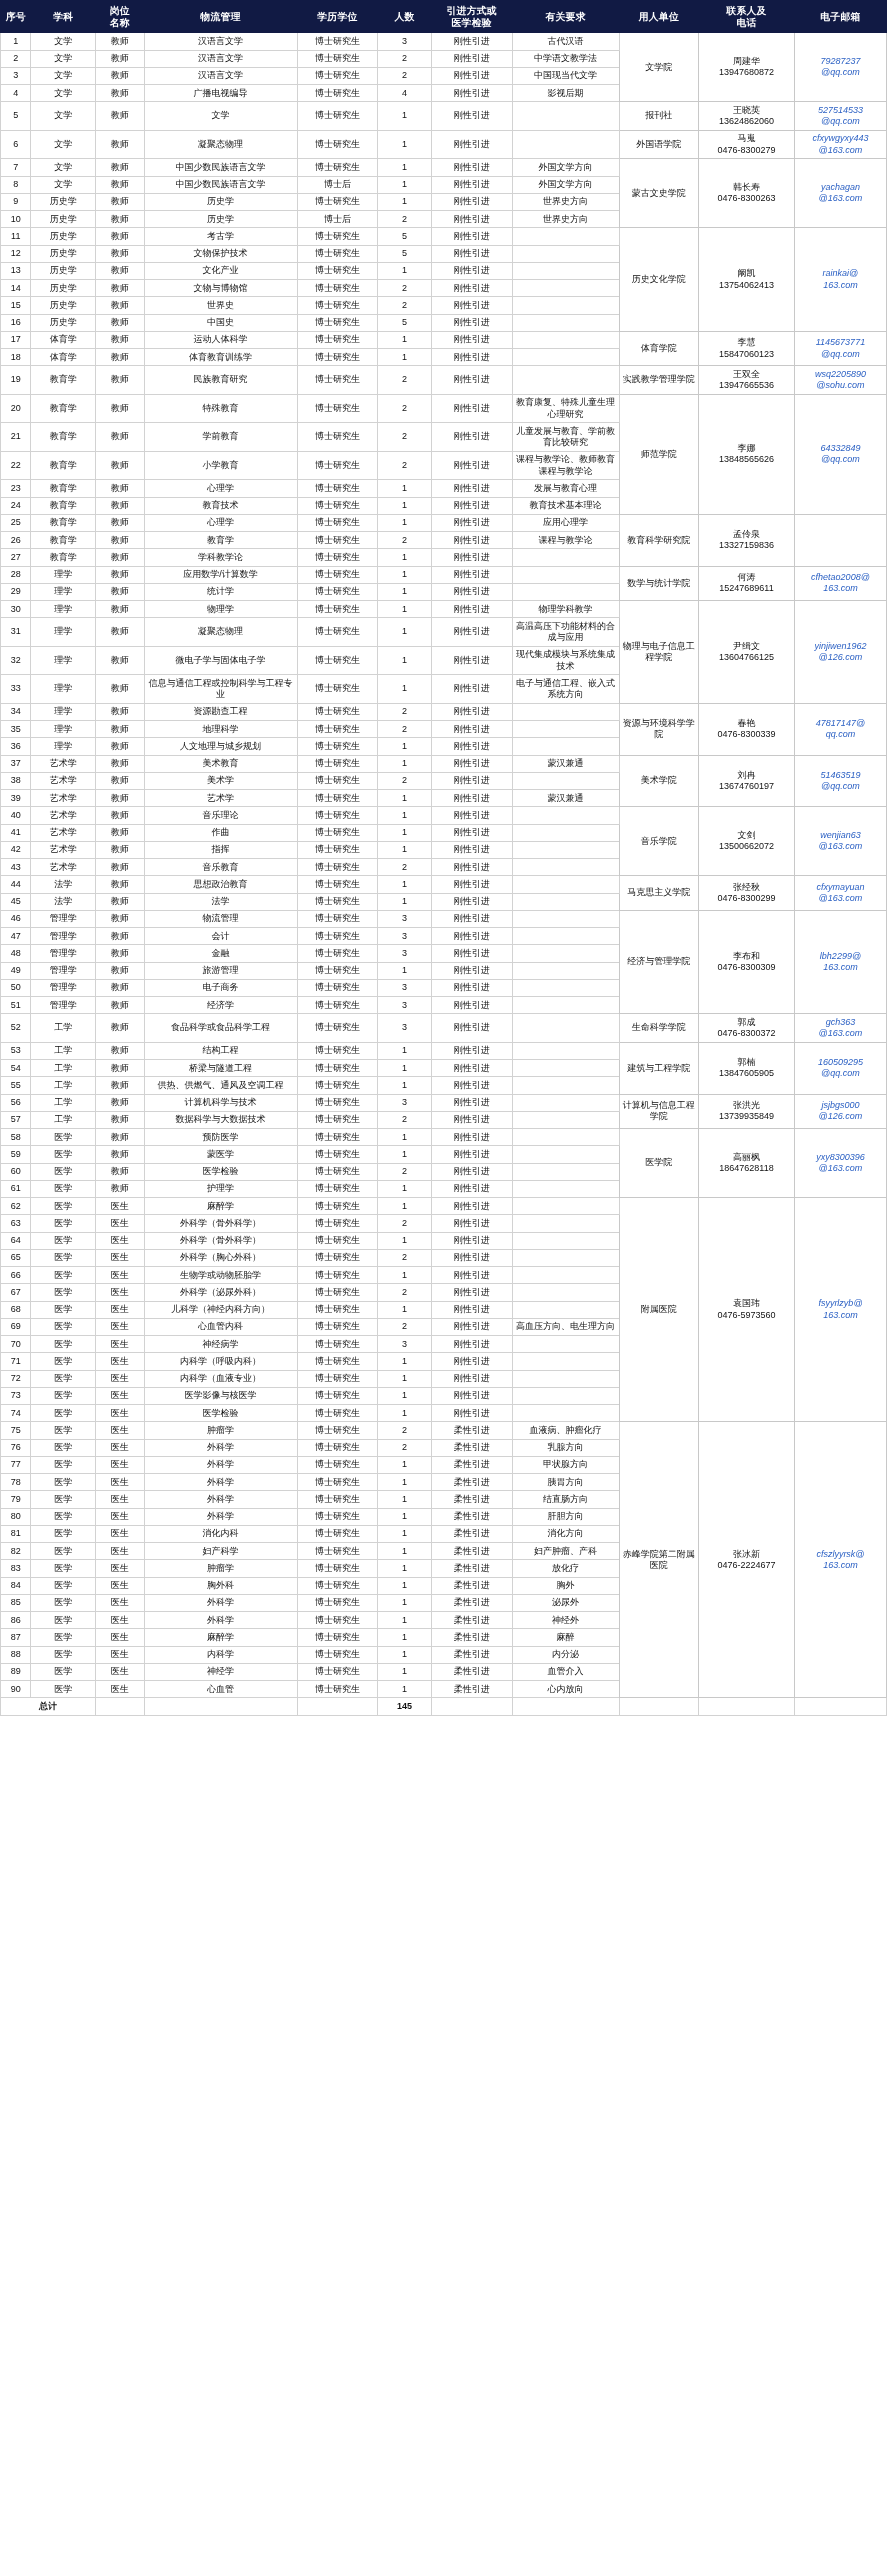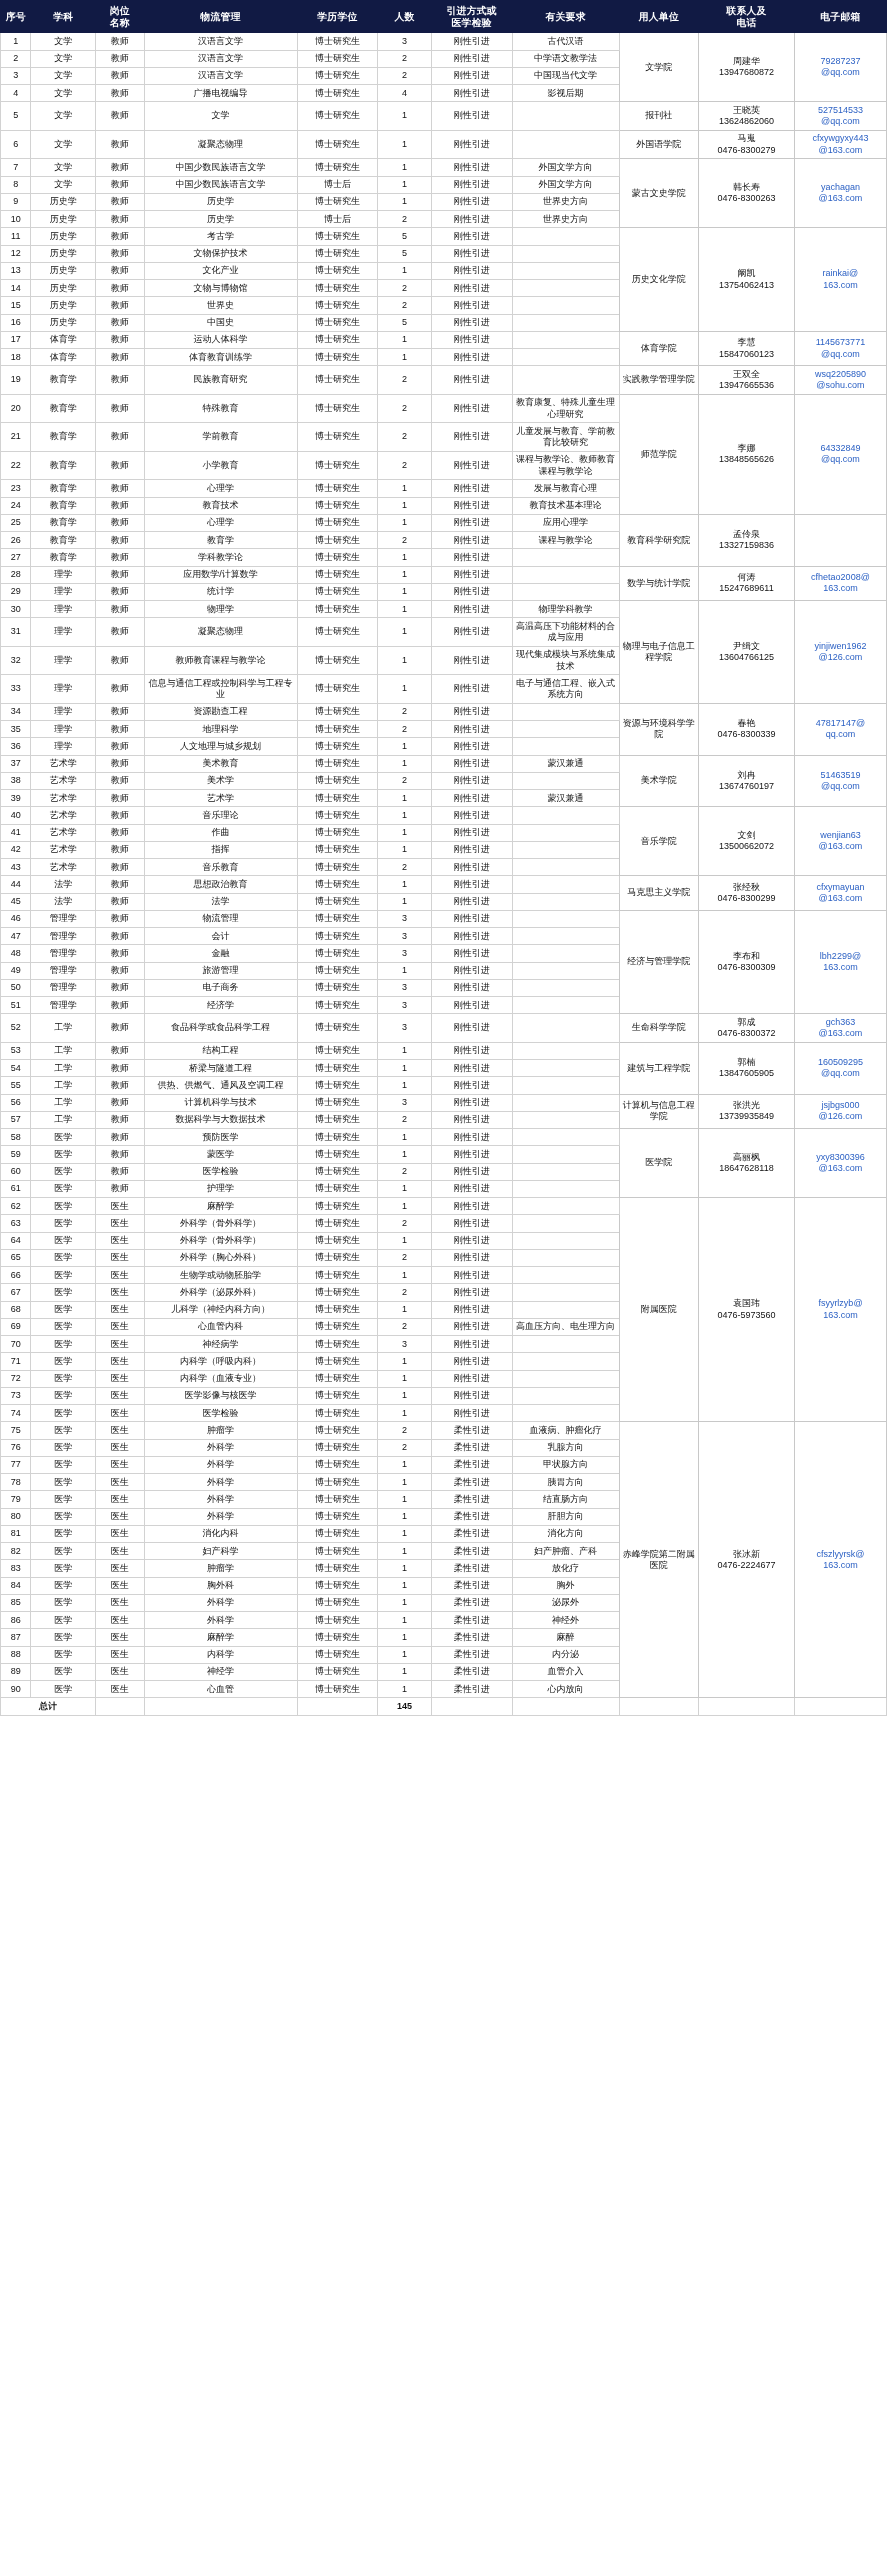--- a/index.html
+++ b/index.html
@@ -47,20 +47,21 @@
     border: 0.8px solid #d2d2d2;
     text-align: center;
     vertical-align: middle;
     padding: 2.5px 1.6px;
     line-height: 1.25;
     word-break: break-all;
     overflow-wrap: anywhere;
   }
   table.recruit tbody td.email {
     color: #2c61c4;
+    font-style: italic;
   }
   table.recruit tbody td.unit,
   table.recruit tbody td.contact,
   table.recruit tbody td.email {
     border-color: #c8c8c8;
   }
   table.recruit tbody tr.total td {
     font-weight: bold;
   }
   table.recruit tbody td.seq,
@@ -441,21 +442,21 @@
         <td>凝聚态物理</td>
         <td>博士研究生</td>
         <td class="count">1</td>
         <td>刚性引进</td>
         <td>高温高压下功能材料的合成与应用</td>
       </tr>
       <tr>
         <td class="seq">32</td>
         <td>理学</td>
         <td>教师</td>
-        <td>教师教育课程与教学论</td>
+        <td>微电子学与固体电子学</td>
         <td>博士研究生</td>
         <td class="count">1</td>
         <td>刚性引进</td>
         <td>现代集成模块与系统集成技术</td>
       </tr>
       <tr>
         <td class="seq">33</td>
         <td>理学</td>
         <td>教师</td>
         <td>信息与通信工程或控制科学与工程专业</td>

